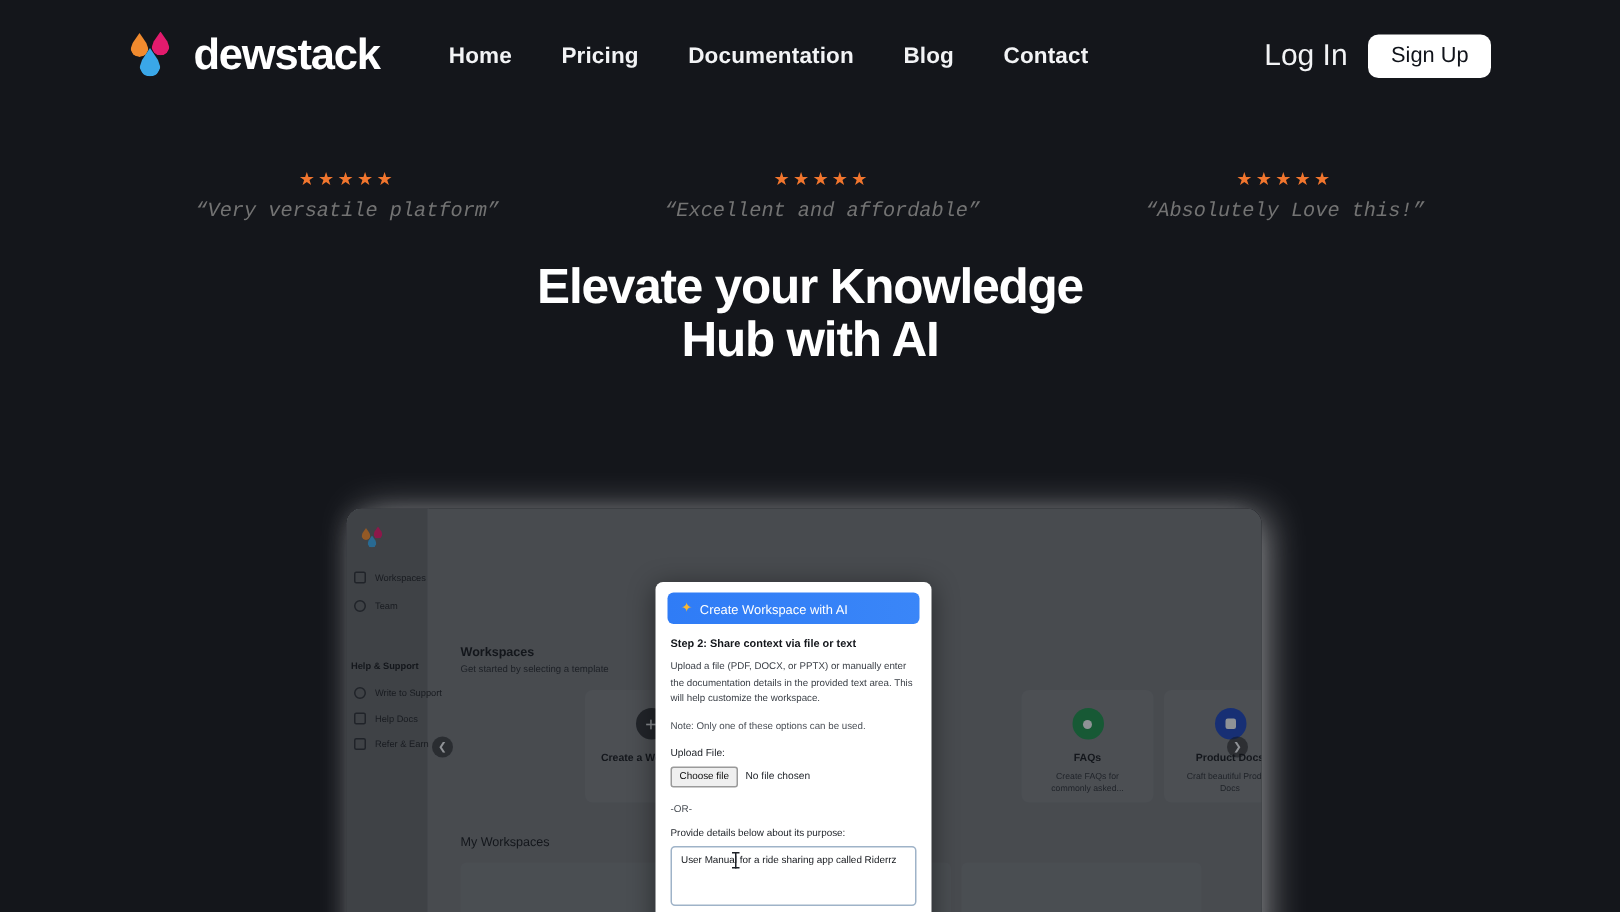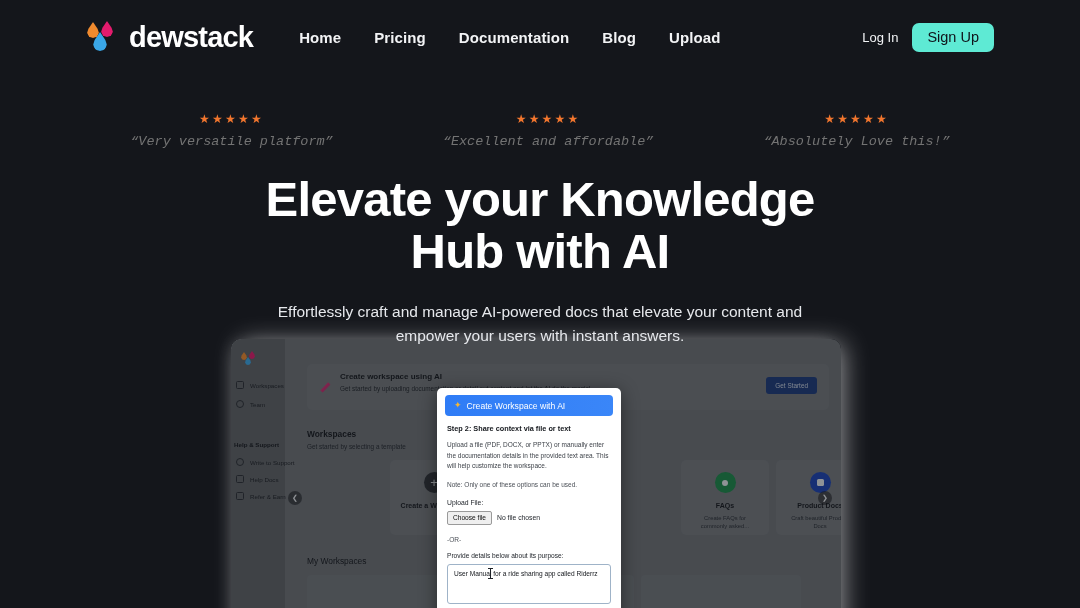--- a/index.html
+++ b/index.html
@@ -37,23 +37,23 @@
     display:flex; align-items:center; gap:33px;
     margin-left:46px;
   }
   .nav-link {
     font-size:15px; font-weight:bold; color:#f2f3f5;
     letter-spacing:0.1px; cursor:pointer; white-space:nowrap;
   }
   .nav-right {
     margin-left:auto; display:flex; align-items:center; gap:14px;
   }
-  .login-link { font-size:13px; color:#f2f3f5; cursor:pointer; }
+  .login-link { font-size:20px; color:#f2f3f5; cursor:pointer; }
   .signup-btn {
-    background:#5eead4; color:#10131a;
+    background:#ffffff; color:#10131a;
     font-size:14.5px;
     padding:6px 15px 7px;
     border-radius:7px;
     border:none; cursor:pointer;
     font-family:"Liberation Sans", sans-serif;
     white-space:nowrap;
   }
 
   
   .hero { text-align:center; position:relative; z-index:10; }
@@ -65,21 +65,21 @@
   .testimonial { display:flex; flex-direction:column; align-items:center; gap:9px; }
   .stars { color:#f2762e; font-size:12px; letter-spacing:2.2px; line-height:1; }
   .quote {
     font-size:13.5px; font-style:italic; color:#737373;
     white-space:nowrap;
     font-family:Liberation Mono, monospace;
   }
 
   .headline {
     margin-top:25px;
-    font-size:49px;
+    font-size:33px;
     font-weight:bold;
     line-height:1.06;
     letter-spacing:-0.8px;
     color:#ffffff;
   }
   .subhead {
     margin:22px auto 0;
     width:570px;
     font-size:15.5px;
     line-height:1.55;
@@ -288,21 +288,21 @@
       <span class="drop blue"></span>
     </div>
     <span class="logo-text">dewstack</span>
   </div>
 
   <div class="nav-links">
     <span class="nav-link">Home</span>
     <span class="nav-link">Pricing</span>
     <span class="nav-link">Documentation</span>
     <span class="nav-link">Blog</span>
-    <span class="nav-link">Upload</span>
+    <span class="nav-link">Contact</span>
   </div>
 
   <div class="nav-right">
     <span class="login-link">Log In</span>
     <button class="signup-btn">Sign Up</button>
   </div>
 </div>
 
 <div class="hero">
   <div class="testimonials">
@@ -318,21 +318,20 @@
       <div class="stars">★★★★★</div>
       <div class="quote">“Absolutely Love this!”</div>
     </div>
   </div>
 
   <h1 class="headline">
     <span>Elevate your Knowledge</span><br>
     <span>Hub with AI</span>
   </h1>
 
-  <p class="subhead">Effortlessly craft and manage AI-powered docs that elevate your content and empower your users with instant answers.</p>
 </div>
 
 <div class="mock-wrap">
   <div class="mock">
 
     <div class="app-side">
       <div class="app-logo logo-mark">
         <span class="drop orange"></span>
         <span class="drop pink"></span>
         <span class="drop blue"></span>
@@ -357,26 +356,20 @@
         <span class="ico"></span>
         <span>Help Docs</span>
       </div>
       <div class="side-item" style="top:153px;">
         <span class="ico"></span>
         <span>Refer &amp; Earn</span>
       </div>
     </div>
 
     <div class="app-main">
-      <div class="banner">
-        <span class="wand"></span>
-        <div class="banner-title">Create workspace using AI</div>
-        <div class="banner-desc">Get started by uploading documentation or detail out content and let the AI do the magic!</div>
-        <button class="get-started">Get Started</button>
-      </div>
 
       <div class="templates-title">Workspaces</div>
       <div class="templates-sub">Get started by selecting a template</div>
 
       <div class="card" style="left:104px;">
         <span class="card-ico plus">+</span>
         <span class="card-title">Create a Workspace</span>
       </div>
       <div class="card" style="left:395px;">
         <span class="card-ico green">

